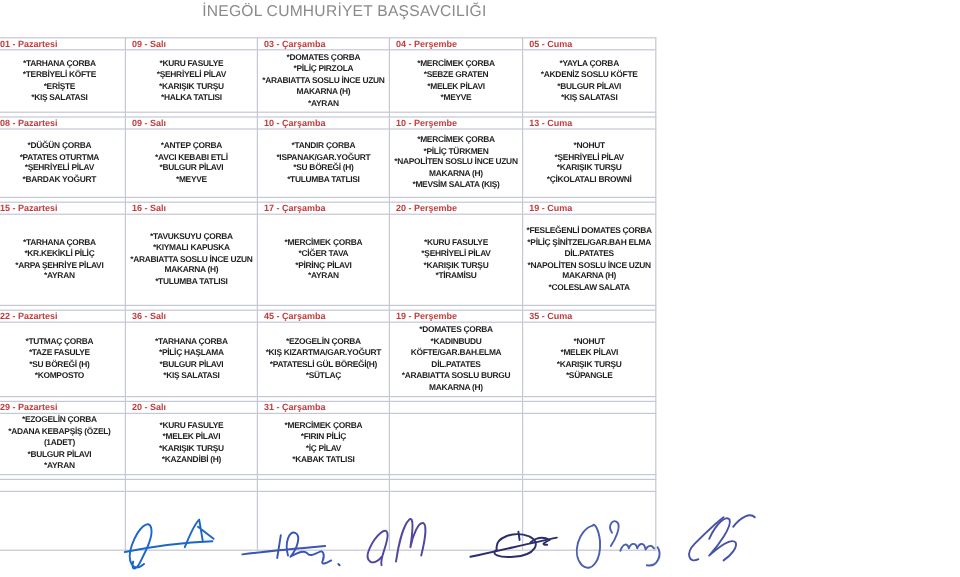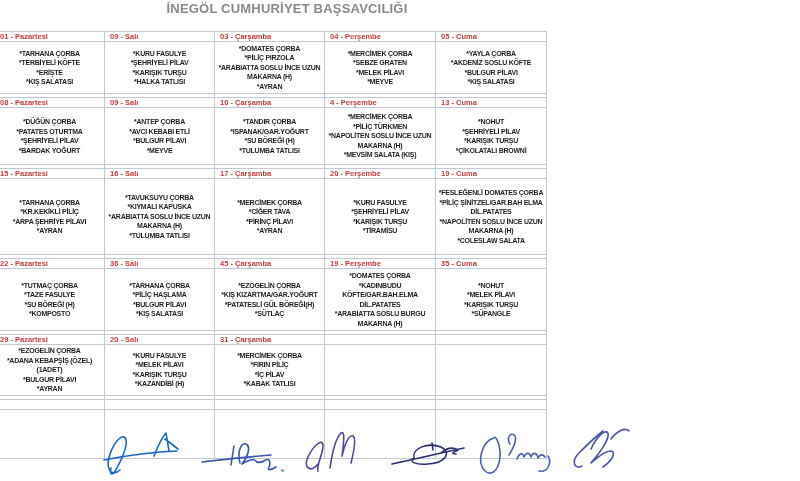--- a/index.html
+++ b/index.html
@@ -3,21 +3,21 @@
 <meta charset="utf-8">
 <style>
   html,body{margin:0;padding:0;}
   body{
     width:800px;height:481px;overflow:hidden;position:relative;
     background:#ffffff;
     font-family:"Liberation Sans", sans-serif;
   }
   .title-block{
     position:absolute;left:0;top:2px;width:574px;text-align:center;
-    color:#8a8a8a;font-weight:bold;font-size:13px;line-height:14px;
+    color:#8a8a8a;font-weight:normal;font-size:13px;line-height:14px;
     letter-spacing:.2px;
   }
   table.menu-table{
     position:absolute;left:-6px;top:31px;
     border-collapse:collapse;table-layout:fixed;width:552px;
   }
   table.menu-table td{
     border:1px solid #c4c8d4;overflow:hidden;
   }
   td.day{
@@ -92,21 +92,21 @@
         <td></td>
         <td></td>
         <td></td>
         <td></td>
       </tr>
 
   <tr>
     <td class="day">08 - Pazartesi</td>
     <td class="day">09 - Salı</td>
     <td class="day">10 - Çarşamba</td>
-    <td class="day">4 - Perşembe</td>
+    <td class="day">10 - Perşembe</td>
     <td class="day">13 - Cuma</td>
   </tr>
   <tr class="mrow-2">
     <td class="menu">*DÜĞÜN ÇORBA
 *PATATES OTURTMA
 *ŞEHRİYELİ PİLAV
 *BARDAK YOĞURT</td>
     <td class="menu">*ANTEP ÇORBA
 *AVCI KEBABI ETLİ
 *BULGUR PİLAVI

